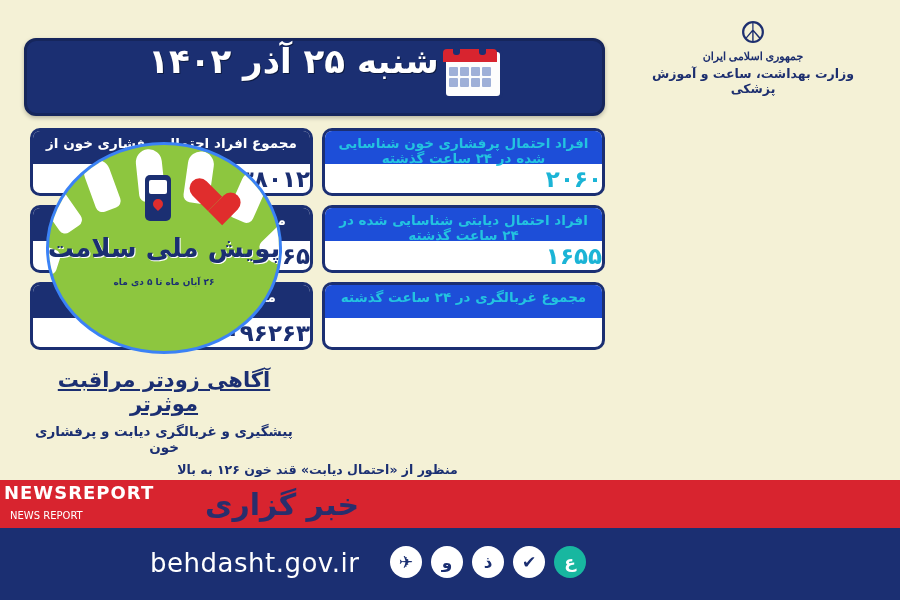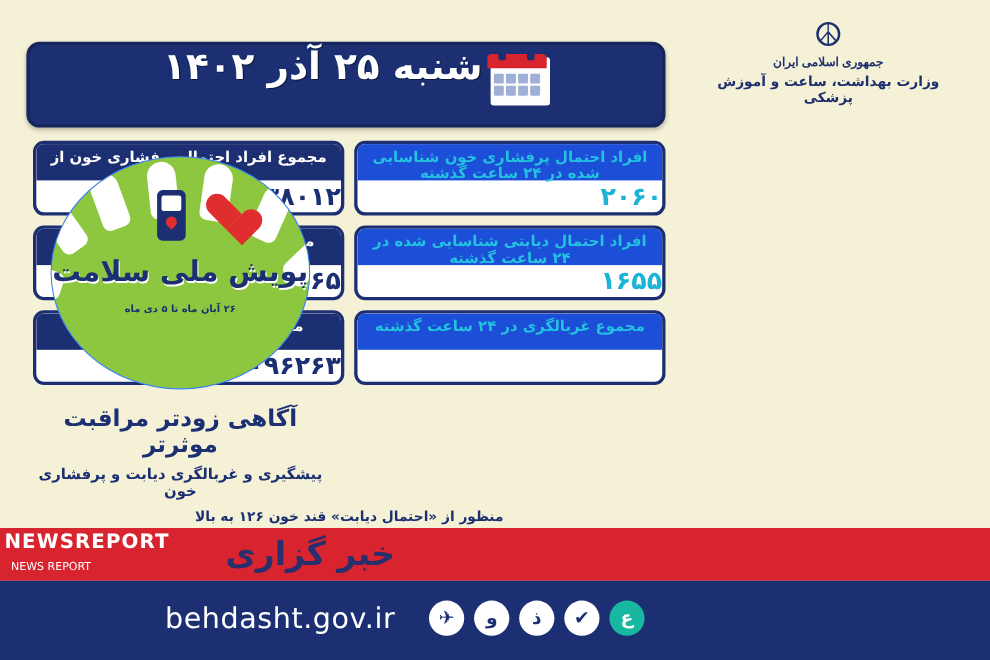--- a/index.html
+++ b/index.html
@@ -90,21 +90,21 @@
     position:absolute;top:460px;right:300px;width:565px;
     text-align:center;color:#1b2f72;font-size:12.5px;font-weight:bold;line-height:20px;
   }
   
   .campaign{
     position:absolute;top:118px;left:46px;width:236px;height:236px;
   }
   .circle{
     position:absolute;inset:0;border-radius:50%;
     background:#8dc63f;
-    border:1px solid #3b82f6;
+    border:3px solid #3b82f6;
     overflow:hidden;
     margin-top:24px;
   }
   .hand{
     position:absolute;width:26px;height:52px;background:#ffffff;
     border-radius:13px 13px 7px 7px;
     transform-origin:50% 120%;
   }
   .campaign-title{
     position:absolute;left:50%;top:50%;transform:translate(-50%,-50%);
@@ -133,21 +133,21 @@
   }
   .device .drop{
     position:absolute;left:8px;top:24px;width:10px;height:10px;background:#e02d2d;border-radius:50% 50% 50% 0;
     transform:rotate(-45deg);
   }
   
   .slogan{
     position:absolute;top:368px;left:30px;width:268px;text-align:center;
   }
   .slogan .main{
-    color:#1b2f72;font-size:21px;font-weight:bold;letter-spacing:.5px;
+    color:#1b2f72;font-size:21px;font-weight:bold;letter-spacing:.5px;text-decoration:underline;
   }
   .slogan .sub{
     color:#1b2f72;font-size:13.5px;font-weight:bold;margin-top:7px;
   }
   .pr-line{
     position:absolute;top:497px;left:30px;width:268px;text-align:center;
     color:#1b2f72;font-size:11px;font-weight:bold;
   }
   
   .bottom{

